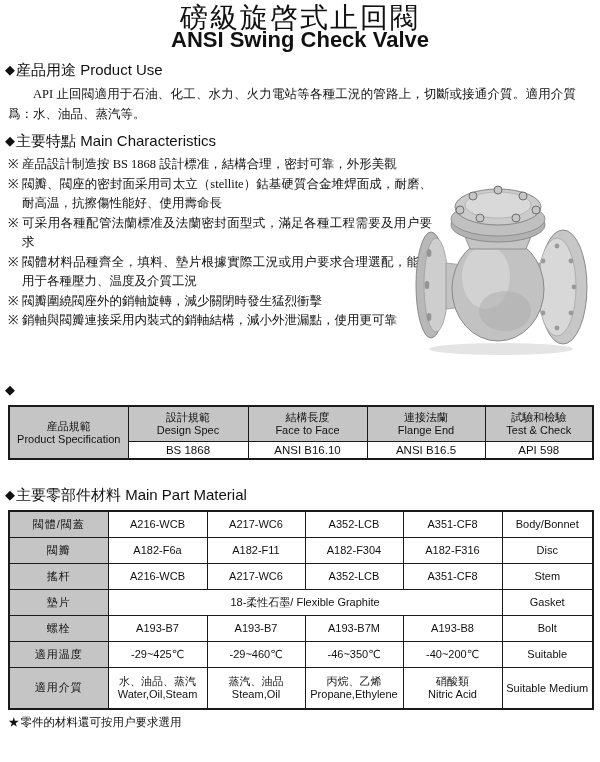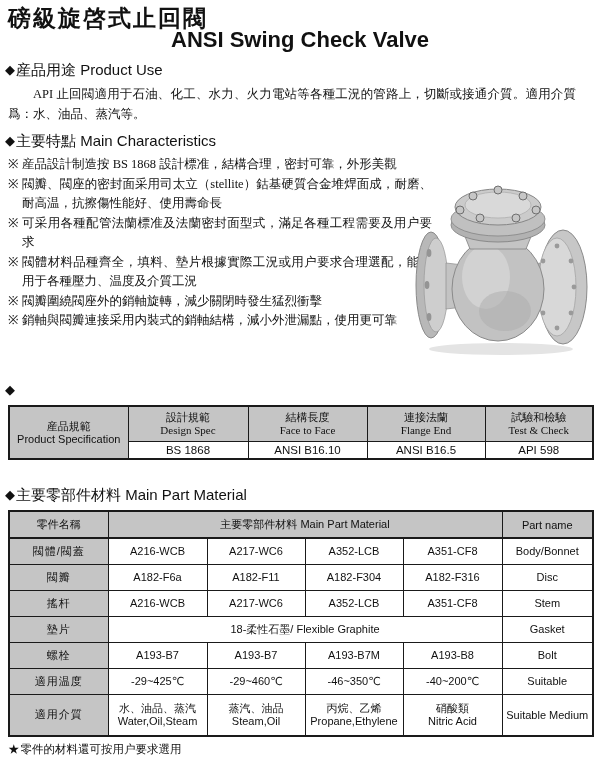--- a/index.html
+++ b/index.html
@@ -13,21 +13,21 @@
   body{
     width:600px;height:762px;
     background:var(--page-bg);
     color:var(--text-color);
     font-family:"Liberation Sans","DejaVu Sans",sans-serif;
     padding:6px 8px 0 8px;
     overflow:hidden;
   }
   
   .title-zh{
-    font-size:23px;font-weight:700;line-height:24px;
+    text-align:center;font-size:28px;font-weight:400;line-height:24px;
     letter-spacing:2px;
   }
   .title-en{
     text-align:center;font-size:22px;font-weight:700;line-height:19px;
     margin-bottom:12px;
   }
   
   .sec-head{
     display:flex;align-items:center;
     font-size:15px;font-weight:500;line-height:18px;
@@ -57,21 +57,21 @@
     font-size:11px;text-align:center;
   }
   table,td{border:1px solid var(--border-color);}
   table{border-width:2px;}
   td{padding:2px 2px;vertical-align:middle;}
   td.gray{background:var(--table-header-bg);}
   .two-line .zh{display:block;line-height:13px;}
   .two-line .en{display:block;line-height:13px;}
   
   .spec-table{margin-top:6px;}
-  .spec-table td.head{height:35px;font-family:Liberation Serif, serif;}
+  .spec-table td.head{height:35px;}
   .spec-table td.val{height:18px;font-size:11.5px;}
   
   .mat-section{margin-top:26px;}
   .mat-table{margin-top:6px;}
   .mat-table tr.head td{height:27px;border-bottom-width:2px;}
   .mat-table td{height:26px;}
   .mat-table tr.media td{height:42px;}
   .mat-table td.rowlab{letter-spacing:1px;margin-left:14px;}
   
   .notes{margin-top:5px;}
@@ -210,25 +210,20 @@
   <table class="mat-table">
     <colgroup>
       <col style="width:99px">
         <col style="width:99px">
         <col style="width:98px">
         <col style="width:98px">
         <col style="width:99px">
         <col style="width:91px">
     </colgroup>
     <tbody>
-      <tr class="head">
-        <td class="gray">零件名稱</td>
-        <td class="gray" colspan="4">主要零部件材料 Main Part Material</td>
-        <td class="gray">Part name</td>
-      </tr>
       <tr>
         <td class="gray rowlab">閥體/閥蓋</td>
         <td>A216-WCB</td>
         <td>A217-WC6</td>
         <td>A352-LCB</td>
         <td>A351-CF8</td>
         <td>Body/Bonnet</td>
       </tr>
       <tr>
         <td class="gray rowlab">閥瓣</td>

